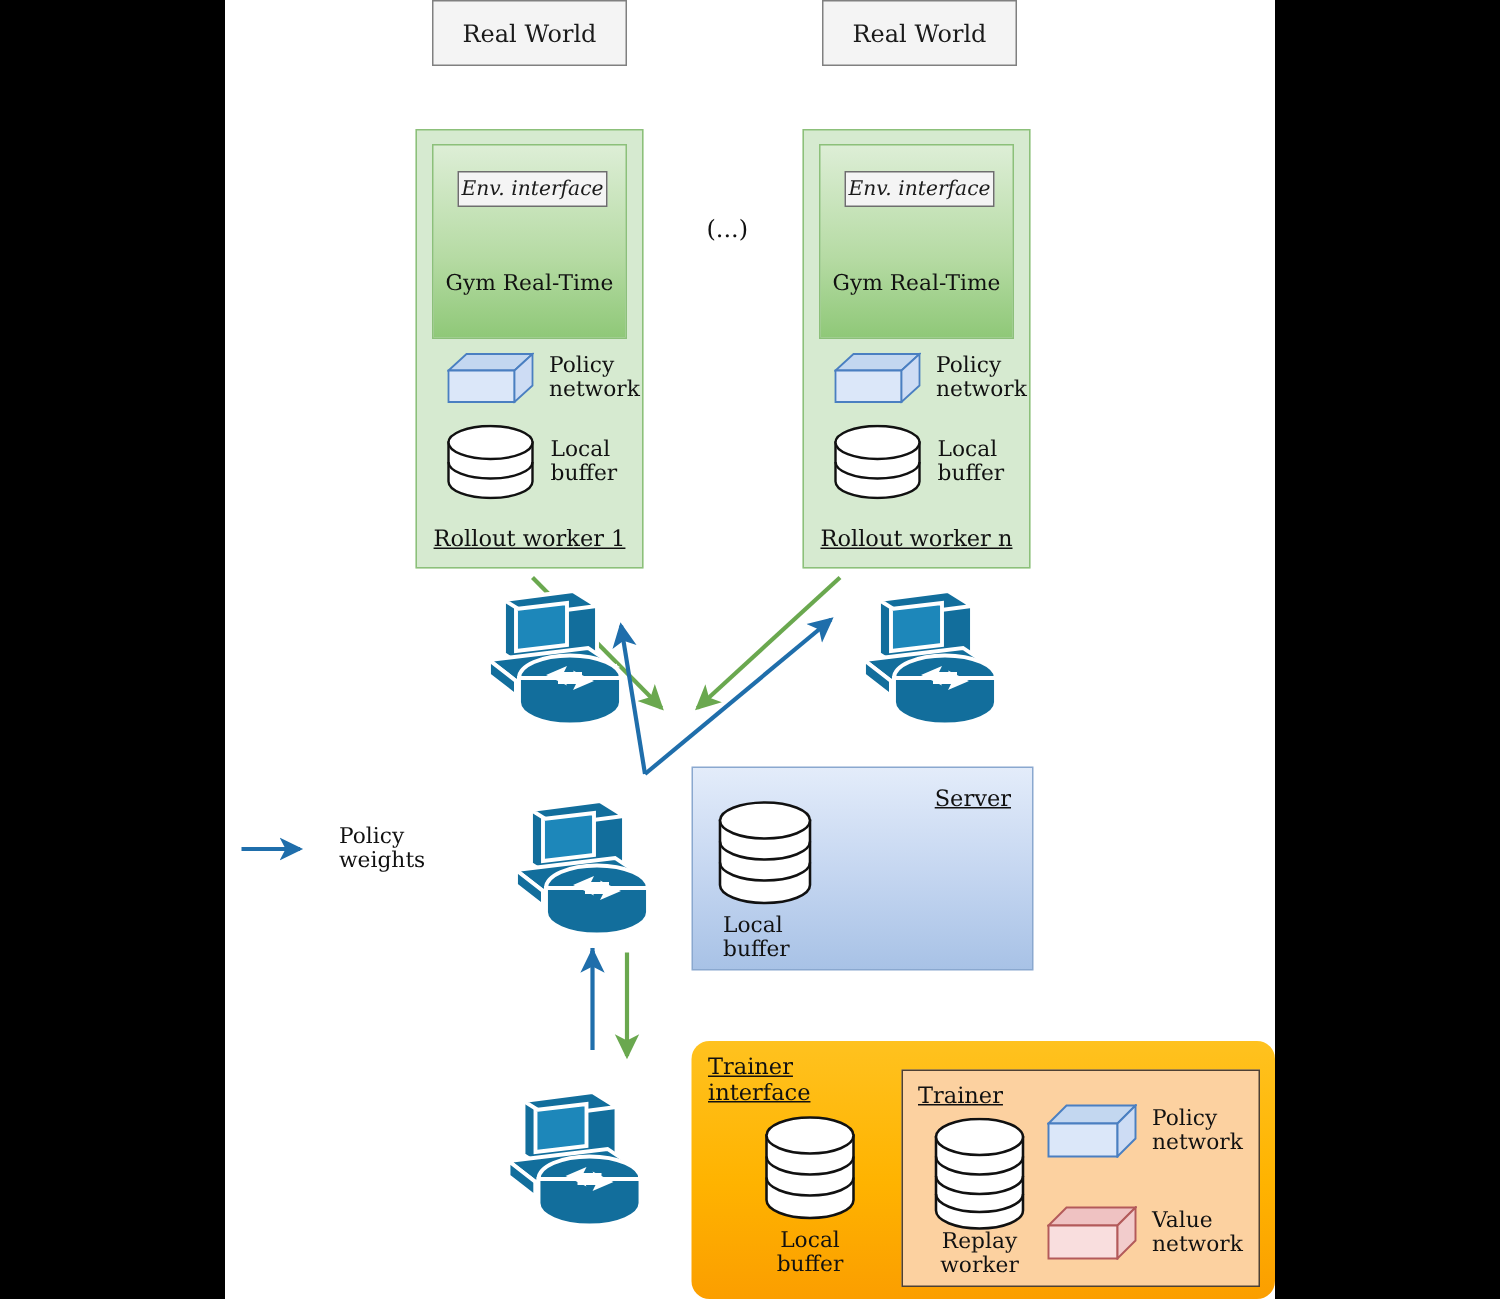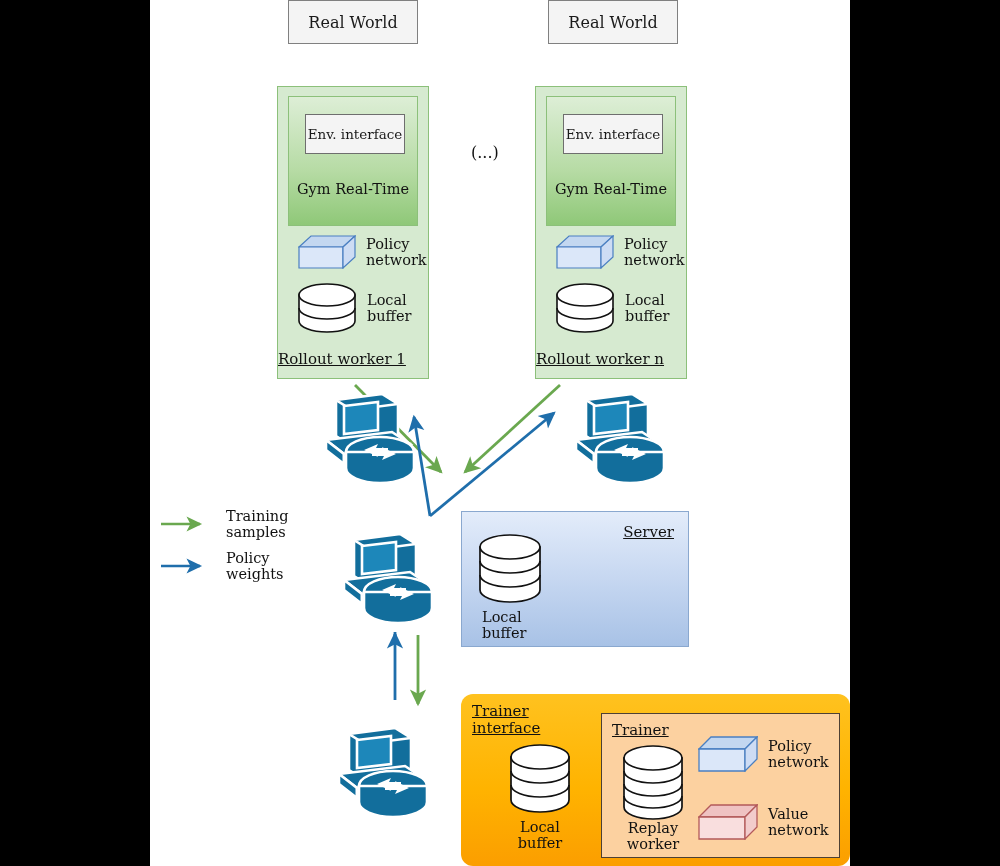--- a/index.html
+++ b/index.html
@@ -47,36 +47,37 @@
     position: absolute;
     left: 10px; top: 9px;
     width: 130px; height: 130px;
     border: 1.5px solid #8cc07a;
     box-sizing: border-box;
     background: linear-gradient(to bottom, #ddeed6 0%, #b6dba4 58%, #8fc878 100%);
   }
   .envbox {
     position: absolute;
     left: 16px; top: 17px;
-    width: 100px; height: 40px;
+    width: 100px; height: 24px;
     background: #f4f4f4;
     border: 1.5px solid #6e6e6e;
     box-sizing: border-box;
     display: flex; align-items: center; justify-content: center;
-    font-size: 13.5px; color: #1a1a1a;
+    font-size: 13.5px; color: #1a1a1a; font-style: italic;
   }
   .gymlabel {
     position: absolute;
     left: 0; right: 0; top: 84px;
     text-align: center;
     font-size: 14.5px; color: #111;
   }
   .worker-title {
     position: absolute;
     left: 0; right: 0; bottom: 10px;
+    text-align: center;
     font-size: 15px; color: #111;
   }
   .worker-title span { text-decoration: underline; }
 
   .row-item { position: absolute; display: flex; align-items: center; }
   .row-label {
     margin-left: 10px;
     font-size: 14.5px; line-height: 1.12;
     color: #111;
   }
@@ -264,29 +265,20 @@
         <span>Local</span><br>
         <span>buffer</span>
       </span>
     </div>
 
     <div class="worker-title">
       <span>Rollout worker n</span>
     </div>
   </div>
 
-  <div class="legend-row" style="left:10px; top:508px;">
-    <svg width="52" height="16">
-      <line x1="1" y1="8" x2="40" y2="8" stroke="#6aa84f" stroke-width="2.6" marker-end="url(#arrowGreen)"></line>
-    </svg>
-    <span class="legend-text">
-      <span>Training</span><br>
-      <span>samples</span>
-    </span>
-  </div>
 
   <div class="legend-row" style="left:10px; top:550px;">
     <svg width="52" height="16">
       <line x1="1" y1="8" x2="40" y2="8" stroke="#1f6eab" stroke-width="2.6" marker-end="url(#arrowBlue)"></line>
     </svg>
     <span class="legend-text">
       <span>Policy</span><br>
       <span>weights</span>
     </span>
   </div>

